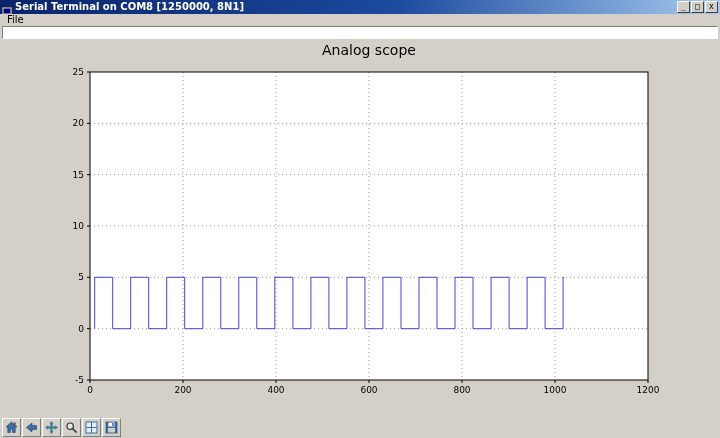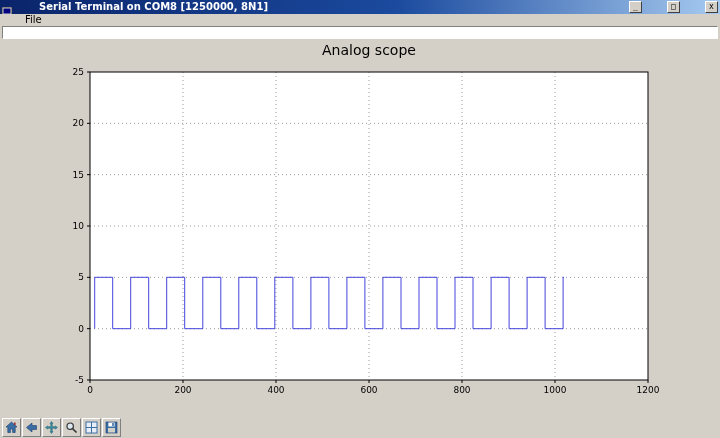--- a/index.html
+++ b/index.html
@@ -8,39 +8,39 @@
     font-family:"DejaVu Sans", sans-serif;
     background:#d4d0c8;
     position:relative;
   }
   .window { position:relative; width:720px; height:438px; background:#d4d0c8; }
 
   
   .titlebar {
     position:absolute; top:0; left:0; right:0; height:14px;
     background:linear-gradient(to right,#0a246a 0%,#1b4a9e 55%,#a6caf0 100%);
-    display:flex; align-items:center; padding:0 2px;gap:24px;
+    display:flex; align-items:center; padding:0 2px;
   }
   .app-icon { width:10px; height:10px; margin-right:3px; flex:0 0 auto; }
   .title-text {
     flex:1; color:#ffffff; font-size:10px; font-weight:bold;
     white-space:nowrap; overflow:hidden; line-height:14px;
   }
   .winbtn {
     width:13px; height:12px; margin-left:1px; background:#d4d0c8;
     border:1px solid; border-color:#ffffff #404040 #404040 #ffffff;
     font-family:"DejaVu Sans Mono", monospace;
     font-size:8px; line-height:10px; text-align:center; color:#000;
     cursor:default; flex:0 0 auto;
   }
 
   
   .menubar {
     position:absolute; top:14px; left:0; right:0; height:12px;
-    display:flex; align-items:center; padding-left:20px; font-size:10px;
+    display:flex; align-items:center; padding-left:2px; font-size:10px;
     background:#d4d0c8;
   }
   .menu-item { padding:0 5px; height:12px; line-height:12px; }
 
   
   .entry {
     position:absolute; top:26px; left:2px; width:716px; height:13px;
     background:#ffffff; border:1px solid; border-color:#808080 #ffffff #ffffff #808080;
     font-family:"DejaVu Sans", sans-serif; font-size:10px; padding:0 2px;
     outline:none;

